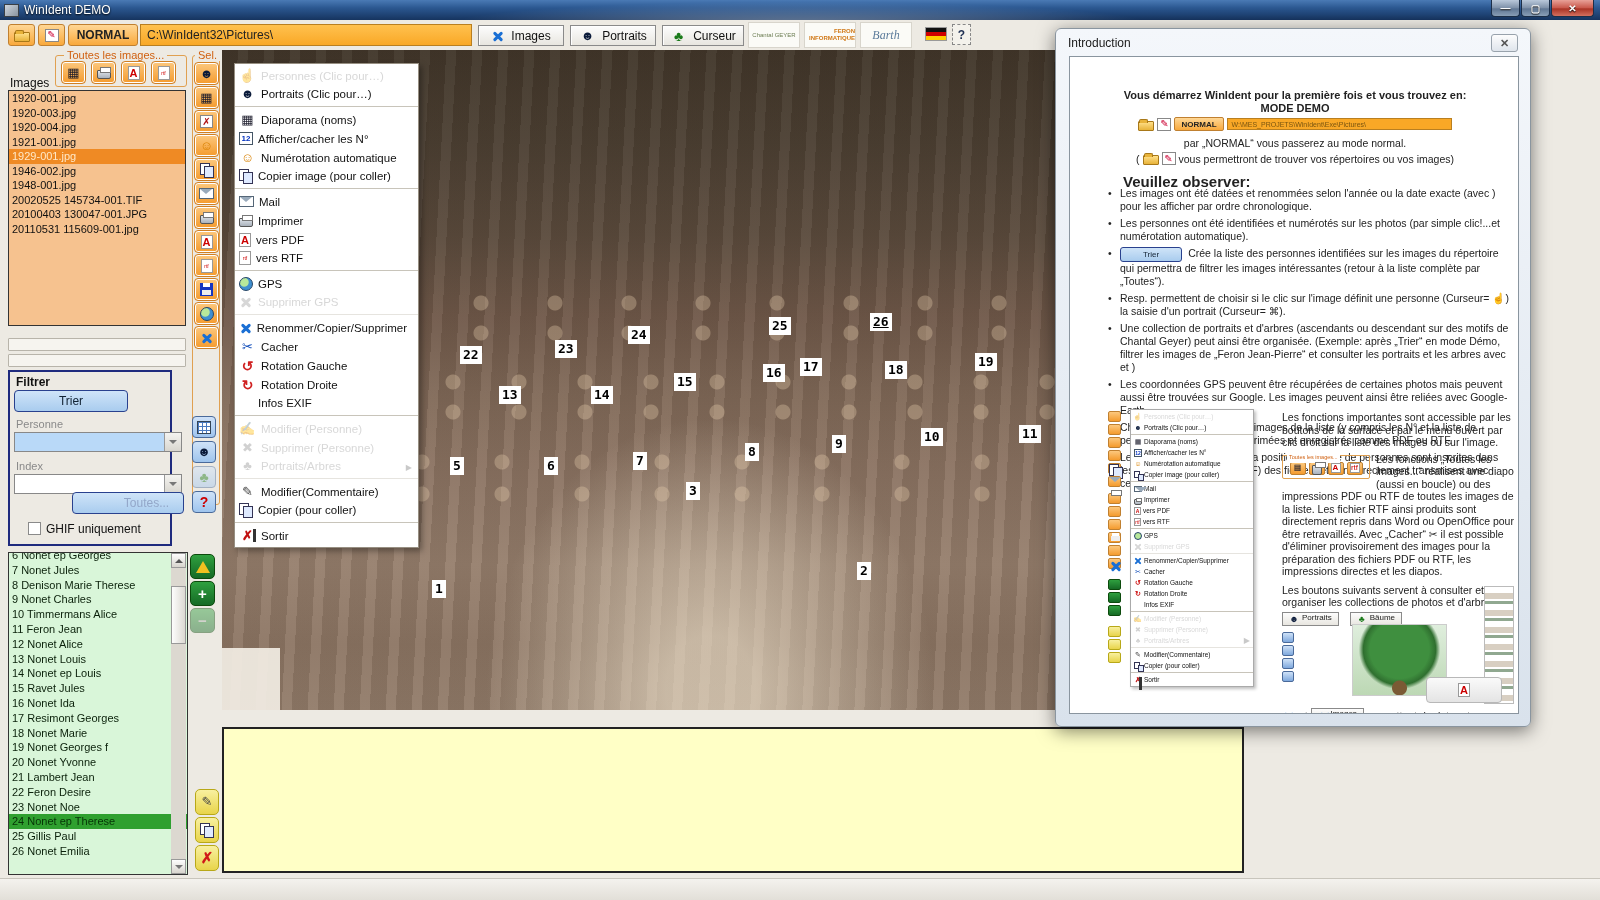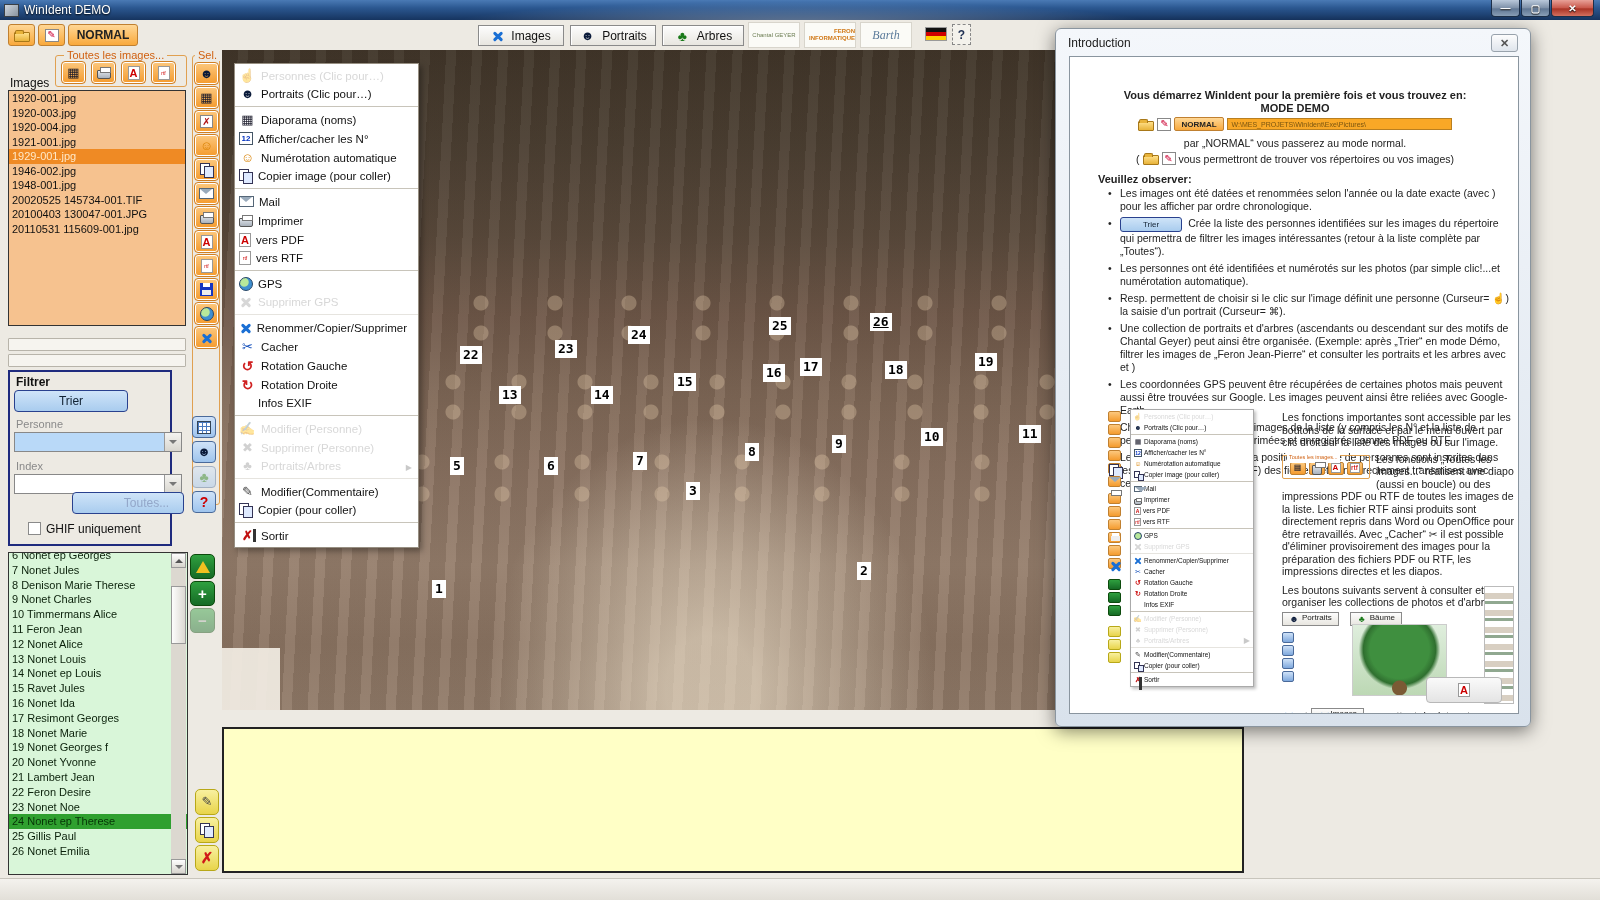--- a/index.html
+++ b/index.html
@@ -224,31 +224,34 @@
 
   <div class="tb-btn" style="left:8px; top:24px; width:27px;">
       <span class="g ic-folder"></span>
     </div>
   <div class="tb-btn" style="left:38px; top:24px; width:27px;">
       <span class="g ic-editimg">✎</span>
     </div>
   <div class="tb-btn" style="left:68px; top:24px; width:70px; font-size:12px; font-weight:bold; color:#222;">
       <span>NORMAL</span>
     </div>
+  <div class="pathfield">
+      <span>C:\WinIdent32\Pictures\</span>
+    </div>
   <div class="btn-std" style="left:478px; top:25px; width:86px;">
       <span class="g ic-tools"></span>
       <span>Images</span>
     </div>
   <div class="btn-std" style="left:570px; top:25px; width:86px;">
       <span class="g ic-portrait">☻</span>
       <span>Portraits</span>
     </div>
   <div class="btn-std" style="left:662px; top:25px; width:82px;">
       <span class="g ic-tree">♣</span>
-      <span>Arbres</span>
+      <span>Curseur</span>
     </div>
   <div class="logo" style="left:748px;">
       <span class="l1">Chantal GEYER</span>
     </div>
   <div class="logo feron" style="left:804px;">
       <span class="l1">FERON INFORMATIQUE</span>
     </div>
   <div class="logo barth" style="left:860px;">
       <span class="l1">Barth</span>
     </div>
@@ -687,27 +690,27 @@
         <span class="mini-ob">NORMAL</span>
         <span class="mini-path">W:\MES_PROJETS\WinIdent\Exe\Pictures\</span>
       </div>
       <div class="dc center" style="left:10px; top:80px; width:430px;">par „NORMAL“ vous passerez au mode normal.</div>
       <div class="dc minirow" style="left:60px; top:95px; width:330px;">
         <span>(</span>
         <span class="g ic-folder"></span>
         <span class="g ic-editimg">✎</span>
         <span>vous permettront de trouver vos répertoires ou vos images)</span>
       </div>
-      <div class="dc bold" style="left:28px; top:116px; font-size:11px;text-align:right;">Veuillez observer:</div>
+      <div class="dc bold" style="left:53px; top:116px; font-size:15px;text-align:right;">Veuillez observer:</div>
       <div class="bullets">
   <div class="bullet"><span>Les images ont été datées et renommées selon l'année ou la date exacte (avec   ) pour les afficher par ordre chronologique.</span></div>
 
+  <div class="bullet"><span>Les personnes ont été identifiées et numérotés sur les photos (par simple clic!...et numérotation automatique).</span></div>
+
   <div class="bullet"><span class="blead">Trier</span><span>Crée la liste des personnes identifiées sur les images du répertoire qui permettra de filtrer les images intéressantes (retour à la liste complète par „Toutes“).</span></div>
-
-  <div class="bullet"><span>Les personnes ont été identifiées et numérotés sur les photos (par simple clic!...et numérotation automatique).</span></div>
 
   <div class="bullet"><span>Resp.   permettent de choisir si le clic sur l'image définit une personne (Curseur= ☝) la saisie d'un portrait (Curseur= ⌘).</span></div>
 
   <div class="bullet"><span>Une collection de portraits et d'arbres (ascendants ou descendant sur des motifs de Chantal Geyer) peut ainsi être organisée. (Exemple:  après „Trier“ en mode Démo, filtrer les images de „Feron Jean-Pierre“ et consulter les portraits et les arbres avec   et  )</span></div>
 
   <div class="bullet"><span>Les coordonnées GPS peuvent être récupérées de certaines photos mais peuvent aussi être trouvées sur Google. Les images peuvent ainsi être reliées avec Google-Earth.</span></div>
 
   <div class="bullet"><span>Chaque image ou toutes les images de la liste (y compris les N° et la liste de personnes) peuvent être imprimées et enregistrés comme PDF ou RTF.</span></div>
 
   <div class="bullet"><span>Les descriptions (y compris la position et la liste de personnes sont inscrites dans les métadonnées EXIF (GHIF) des fichiers et sont directement transmises avec celui-ci.</span></div>

